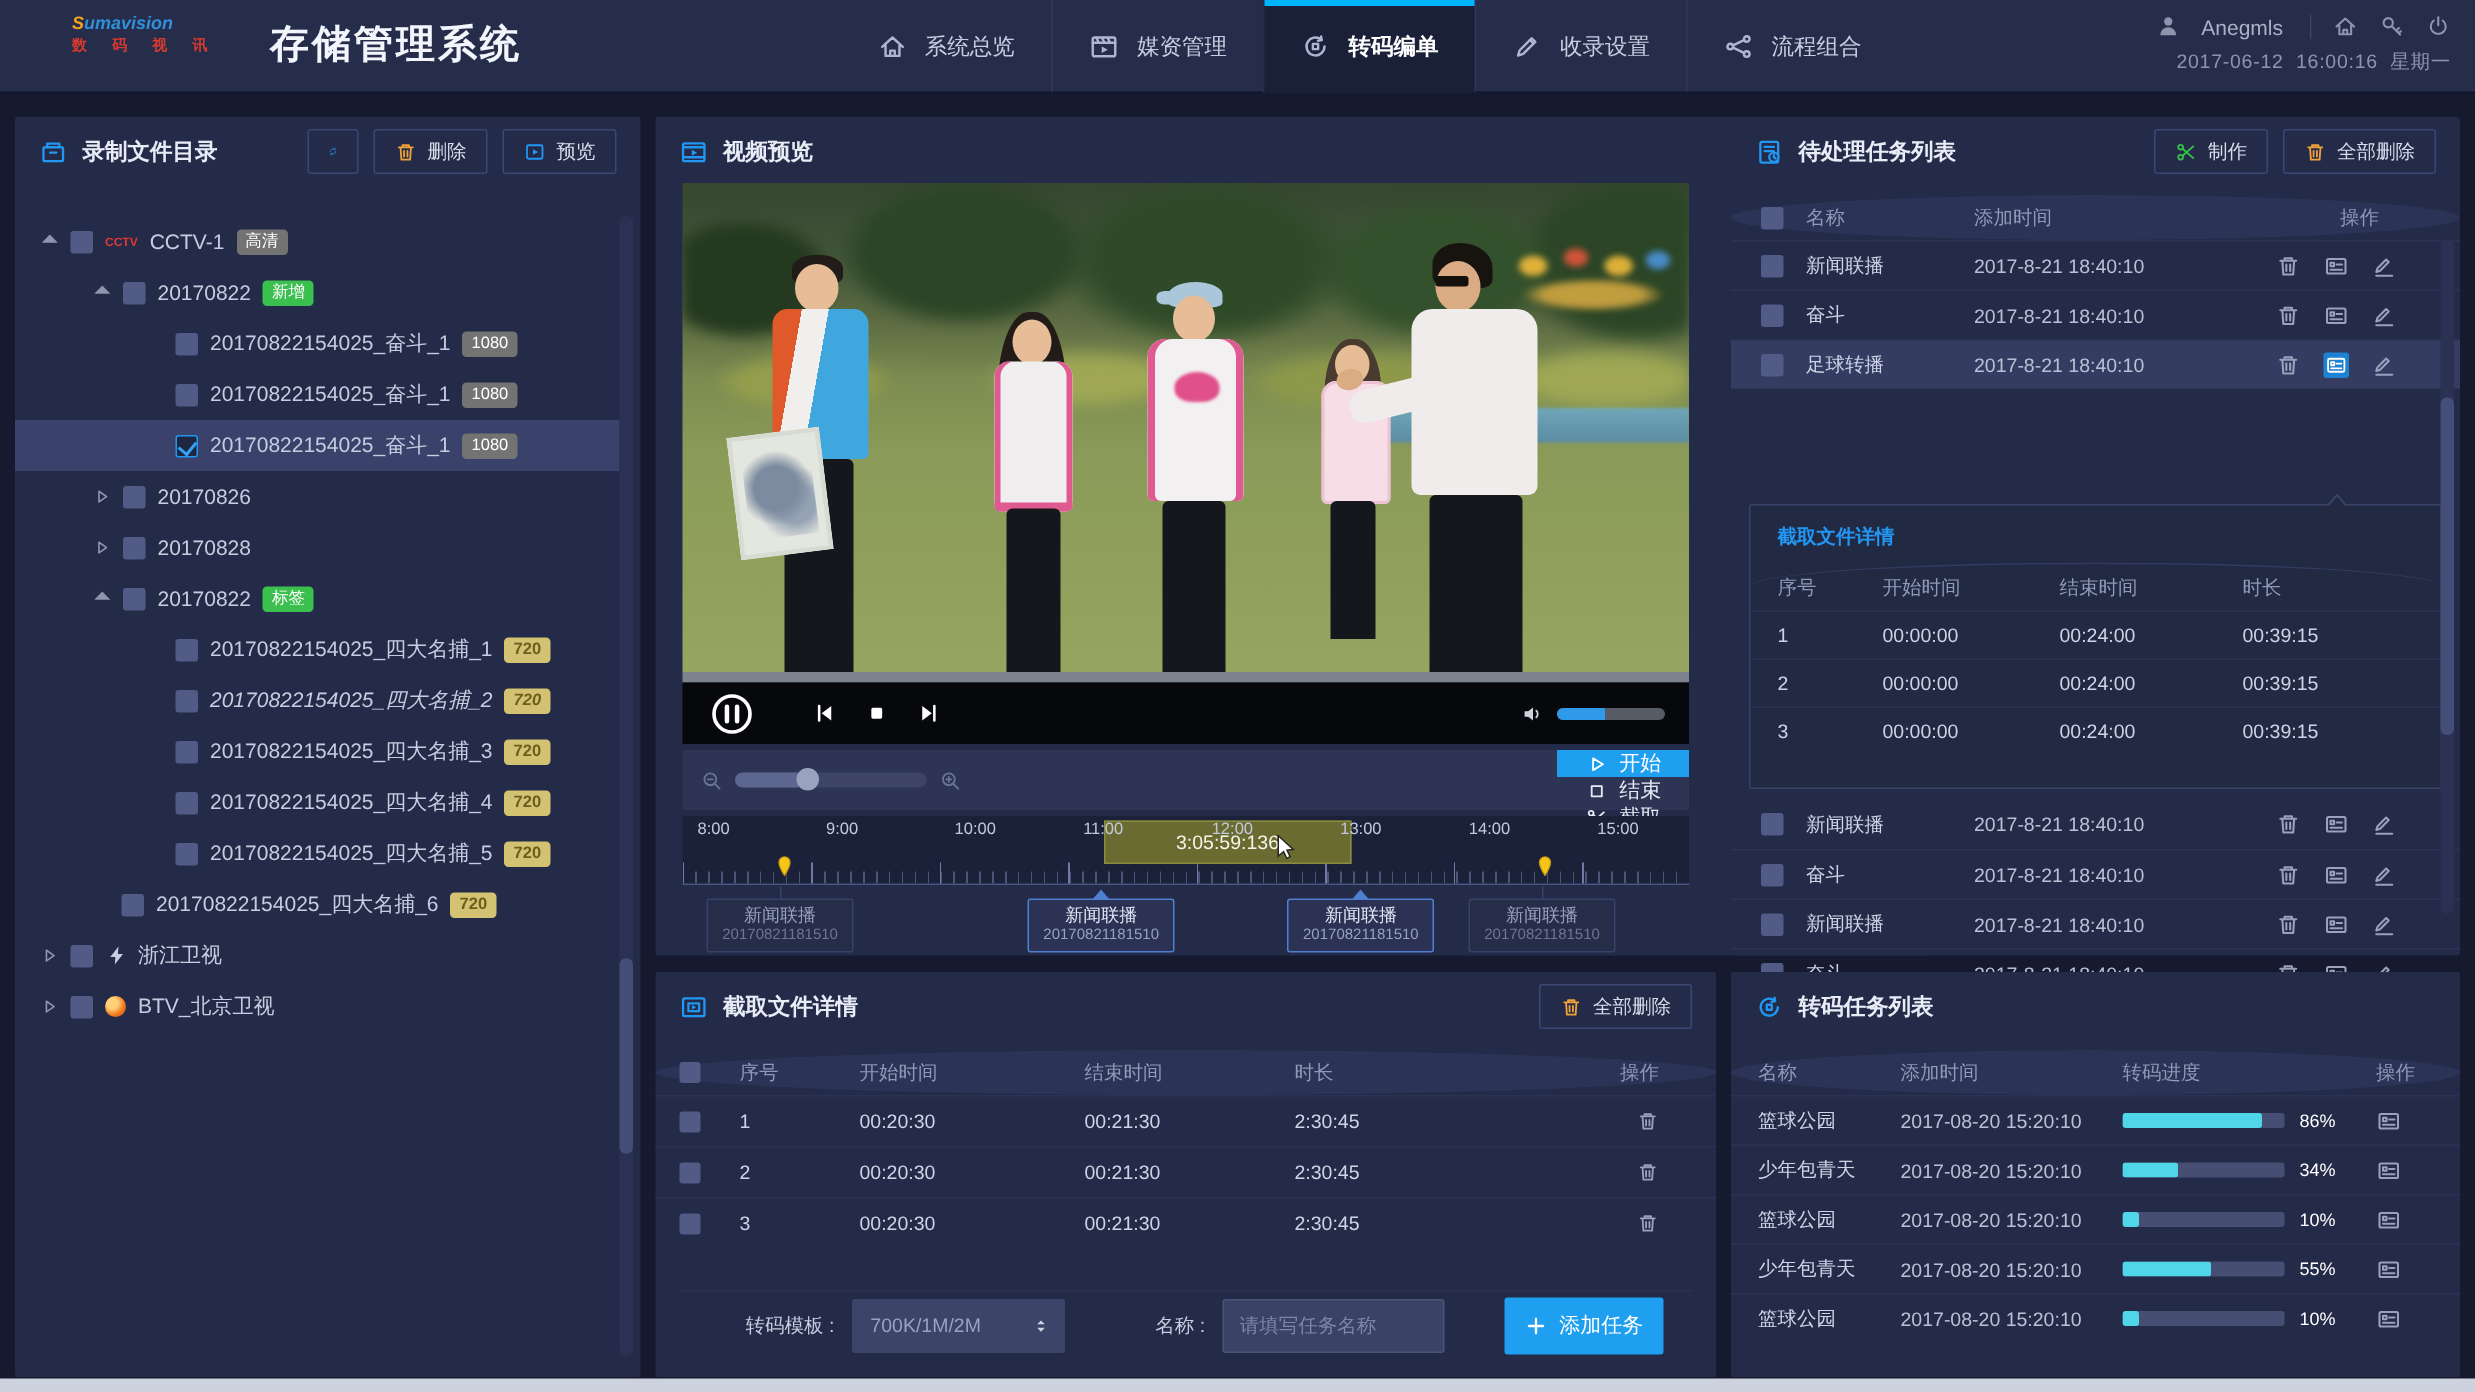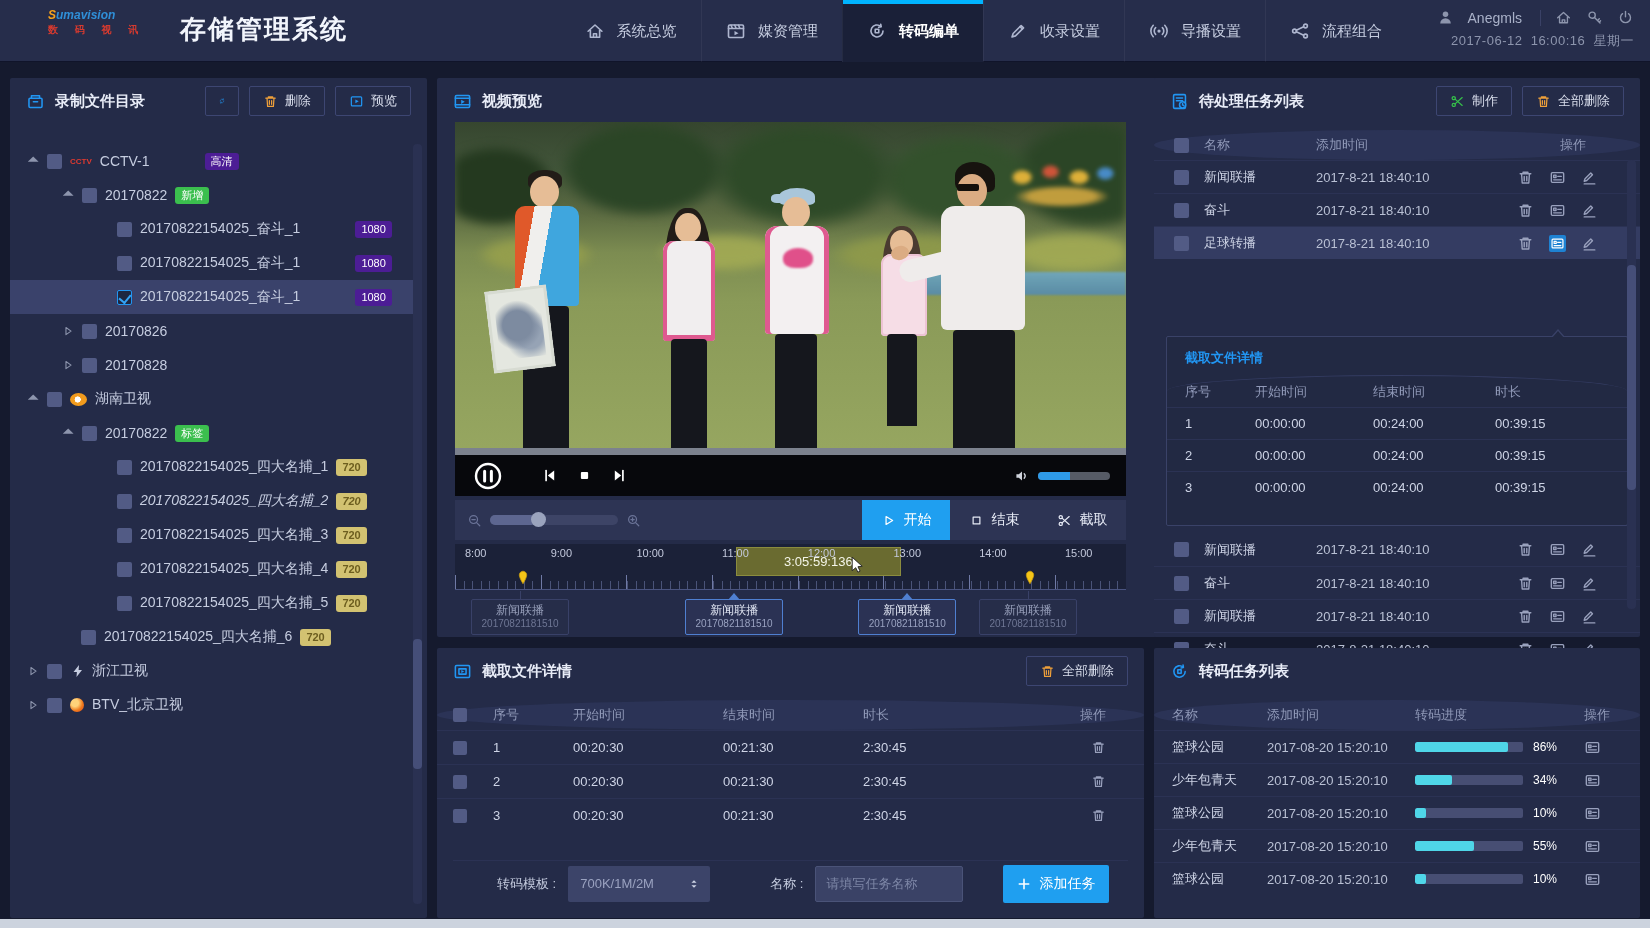--- a/index.html
+++ b/index.html
@@ -46,21 +46,21 @@
   .sidebar { left:10px; top:78px; width:417px; height:840px; }
   .tree { position:absolute; left:0; right:14px; top:66px; }
   .trow { position:relative; height:34px; display:flex; align-items:center; gap:8px; font-size:14px; color:#c6cde0; cursor:pointer; }
   .trow.sel { background:#3a426b; }
   .caret { width:11px; height:11px; color:#8d95ad; flex:0 0 auto; }
   .caret.spacer { visibility:hidden; }
   .cb { width:15px; height:15px; background:#525b85; border-radius:2px; flex:0 0 auto; }
   .cb.checked { background:#1d2742; border:1px solid #2196f3; position:relative; }
   .cb.checked::after { content:""; position:absolute; left:3px; top:1px; width:6px; height:9px; border-right:2px solid #35a3f5; border-bottom:2px solid #35a3f5; transform:rotate(40deg); }
   .badge { font-size:11px; line-height:17px; padding:0 6px; border-radius:3px; color:#fff; flex:0 0 auto; }
-  .b-blue { background:#4c1d95;margin-left:47px; } .b-green { background:#3bbf4e; }
+  .b-blue { background:#737373; } .b-green { background:#3bbf4e; }
   .b-tan { background:#d2c271; color:#6d5e1f; font-weight:bold; }
   .logo { flex:0 0 auto; }
   .logo-cctv { font-size:8px; font-weight:bold; color:#e03a30; letter-spacing:0; }
   .logo-hunan { width:17px; height:13px; background:radial-gradient(circle at 45% 50%, #fff 0 25%, #f29b1d 29%); border-radius:50%; }
   .logo-zj { width:14px; height:14px; }
   .logo-btv { width:14px; height:14px; border-radius:50%; background:radial-gradient(circle at 35% 35%, #ffd27a 0 28%, #f07a1d 60%, #d8431f); }
   .vscroll { position:absolute; width:9px; border-radius:4px; background:#2a3152; }
   .vthumb { position:absolute; left:0; width:9px; border-radius:4px; background:#454e78; }
 
   
@@ -138,21 +138,21 @@
   .vol { margin-left:auto; margin-right:16px; display:flex; align-items:center; gap:8px; }
   .vol .ic { width:16px; height:16px; color:#cfd3dc; }
   .vol-track { width:72px; height:8px; background:#565b66; border-radius:4px; overflow:hidden; cursor:pointer; }
   .vol-fill { height:100%; background:#2e9ae8; }
   .toolrow { position:absolute; left:18px; top:422px; width:671px; height:40px; background:#2d3454; display:flex; align-items:center; }
   .zoomgrp { display:flex; align-items:center; gap:8px; margin-left:12px; color:#6b7498; }
   .zoomgrp .ic { width:15px; height:15px; cursor:pointer; }
   .ztrack { position:relative; width:128px; height:10px; background:#3d4466; border-radius:5px; cursor:pointer; }
   .zfill { position:absolute; left:0; top:0; height:10px; width:36%; background:#5d6690; border-radius:5px; }
   .zhandle { position:absolute; left:32%; top:-3px; width:15px; height:15px; border-radius:50%; background:#9aa3bd; }
-  .clipbtns { margin-left:auto; display:flex; height:40px; }
+  .clipbtns { margin-left:auto; display:flex; height:40px;flex-direction:column; }
   .cbtn { display:flex; align-items:center; justify-content:center; gap:8px; width:88px; color:#e6eaf5; font-size:14px; cursor:pointer; }
   .cbtn .ic { width:15px; height:15px; }
   .cbtn.primary { background:#1f9ff0; color:#fff; }
   .timeline { position:absolute; left:18px; top:466px; width:671px; height:46px; background:#1b2138; border-bottom:1px solid #4a5480; }
   .hourlbl { position:absolute; top:3px; font-size:11px; color:#c3c9dc; }
   .ticks-minor { position:absolute; left:0; bottom:0; width:100%; height:8px; background:repeating-linear-gradient(90deg,#4a5378 0 1px,transparent 1px 8.6px); }
   .ticks-major { position:absolute; left:0; bottom:0; width:100%; height:14px; background:repeating-linear-gradient(90deg,#707aa6 0 1px,transparent 1px 85.7px); }
   .selblock { position:absolute; top:3px; height:29px; background:rgba(113,114,48,.92); border:1px solid #8b8c3e; display:flex; align-items:center; justify-content:center; font-size:13px; color:#f4f5e8; cursor:grab; }
   .pin { position:absolute; bottom:3px; width:12px; height:17px; transform:translateX(-50%); }
   .cursor-ic { position:absolute; right:22%; top:30%; width:13px; height:17px; }
@@ -261,29 +261,20 @@
             <svg viewBox="0 0 16 16">
               <path d="M3.2 12.8l.9-2.8 6.4-6.4 1.9 1.9-6.4 6.4-2.8.9z"></path>
               <path d="M9.6 4.5l1.9 1.9"></path>
             </svg>
           </span>
           <span class="lbl">收录设置</span>
         </div>
         <div class="tab">
           <span class="ic">
             <svg viewBox="0 0 16 16">
-              <circle class="f" cx="8" cy="8" r="1.3"></circle>
-              <path d="M5.3 10.7a3.8 3.8 0 0 1 0-5.4M10.7 5.3a3.8 3.8 0 0 1 0 5.4M3.4 12.6a6.5 6.5 0 0 1 0-9.2M12.6 3.4a6.5 6.5 0 0 1 0 9.2"></path>
-            </svg>
-          </span>
-          <span class="lbl">导播设置</span>
-        </div>
-        <div class="tab">
-          <span class="ic">
-            <svg viewBox="0 0 16 16">
               <circle cx="3.6" cy="8" r="1.5"></circle>
               <circle cx="12.4" cy="4" r="1.5"></circle>
               <circle cx="12.4" cy="12" r="1.5"></circle>
               <path d="M5.1 7.4 10.9 4.6M5.1 8.6 10.9 11.4"></path>
             </svg>
           </span>
           <span class="lbl">流程组合</span>
         </div>
       </div>
     <div class="user-area">
@@ -421,30 +412,20 @@
           <div style="white-space: nowrap;">20170826</div>
         </div>
         <div class="trow" style="padding-left: 53px;">
           <div class="ic caret">
             <svg viewBox="0 0 13 13">
               <path d="M3.5 1.8 9.5 6 3.5 10.2z"></path>
             </svg>
           </div>
           <div class="cb"></div>
           <div style="white-space: nowrap;">20170828</div>
-        </div>
-        <div class="trow" style="padding-left: 18px;">
-          <div class="ic caret">
-            <svg viewBox="0 0 13 13">
-              <path class="f" d="M2 2.5 11 2.5 2 11.5z" transform="rotate(45 6.5 6.5)"></path>
-            </svg>
-          </div>
-          <div class="cb"></div>
-          <div class="logo logo-hunan"></div>
-          <div style="white-space: nowrap;">湖南卫视</div>
         </div>
         <div class="trow" style="padding-left: 53px;">
           <div class="ic caret">
             <svg viewBox="0 0 13 13">
               <path class="f" d="M2 2.5 11 2.5 2 11.5z" transform="rotate(45 6.5 6.5)"></path>
             </svg>
           </div>
           <div class="cb"></div>
           <div style="white-space: nowrap;">20170822</div>
           <div class="badge b-green">标签</div>

